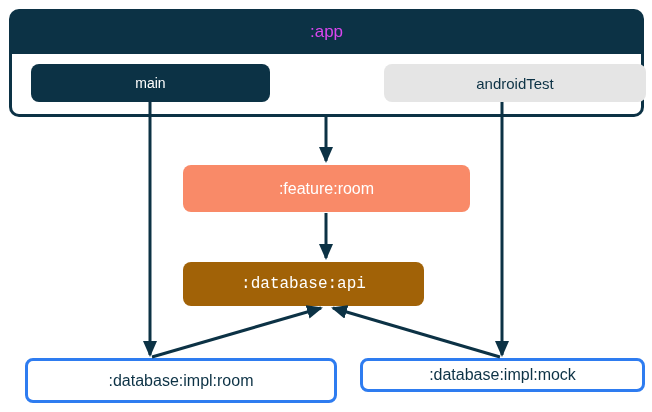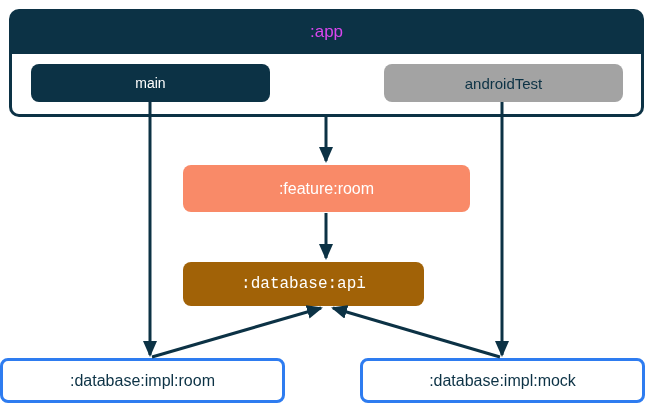--- a/index.html
+++ b/index.html
@@ -30,37 +30,37 @@
   .node {
     position: absolute; border-radius: 8px;
     display: flex; align-items: center; justify-content: center;
     font-size: 16px; box-sizing: border-box;
   }
   .node-main {
     left: 31px; top: 64px; width: 239px; height: 38px;
     background: #0C3245; color: #ffffff; font-size: 14px;
   }
   .node-androidtest {
-    left: 384px; top: 64px; width: 239px; height: 38px;
-    background: #a3a3a3; color: #0C3245; font-size: 15px;
+    left: 384px; top: 64px; width: 262px; height: 38px;
+    background: #e5e5e5; color: #0C3245; font-size: 15px;
   }
   .node-feature-home {
     left: 183px; top: 165px; width: 287px; height: 47px;
     background: #F98A68; color: #ffffff;
   }
   .node-database-api {
     left: 183px; top: 262px; width: 241px; height: 44px;
     background: #a16207; color: #ffffff; font-family: Liberation Mono, monospace;
   }
   .node-outline {
     background: #ffffff; color: #0C3245;
     border: 3px solid #2E7CF0;
   }
-  .node-database-impl-room { left: 0;   top: 358px; width: 285px; height: 45px; }
-  .node-database-impl-mock { left: 360px; top: 358px; width: 285px; height: 45px; }
+  .node-database-impl-room { left: 25px;   top: 358px; width: 312px; height: 45px; }
+  .node-database-impl-mock { left: 360px; top: 358px; width: 285px; height: 34px; }
 
   svg.edges {
     position: absolute; left: 0; top: 0; width: 652px; height: 412px;
     pointer-events: none;
   }
   svg.edges line { stroke: #0C3245; stroke-width: 3; }
 </style>
 </head>
 <body>
 

